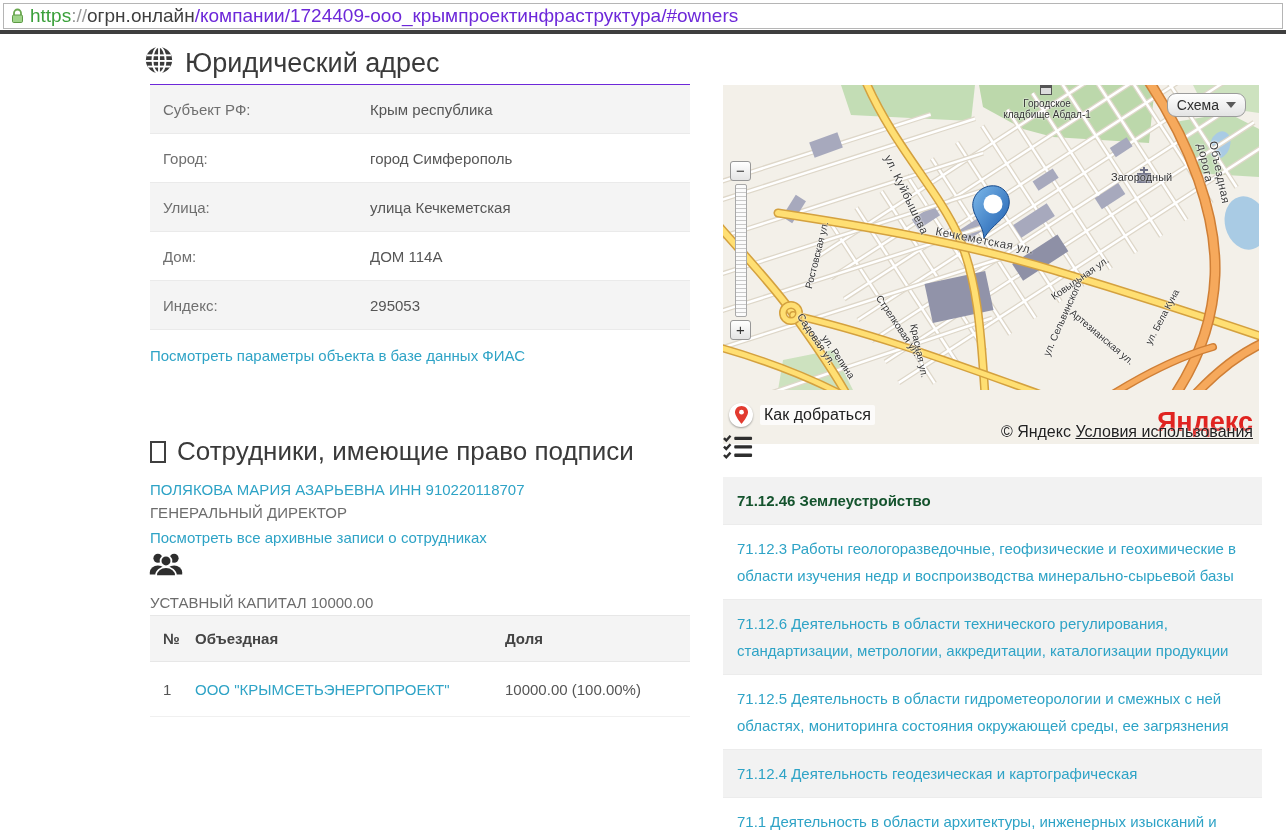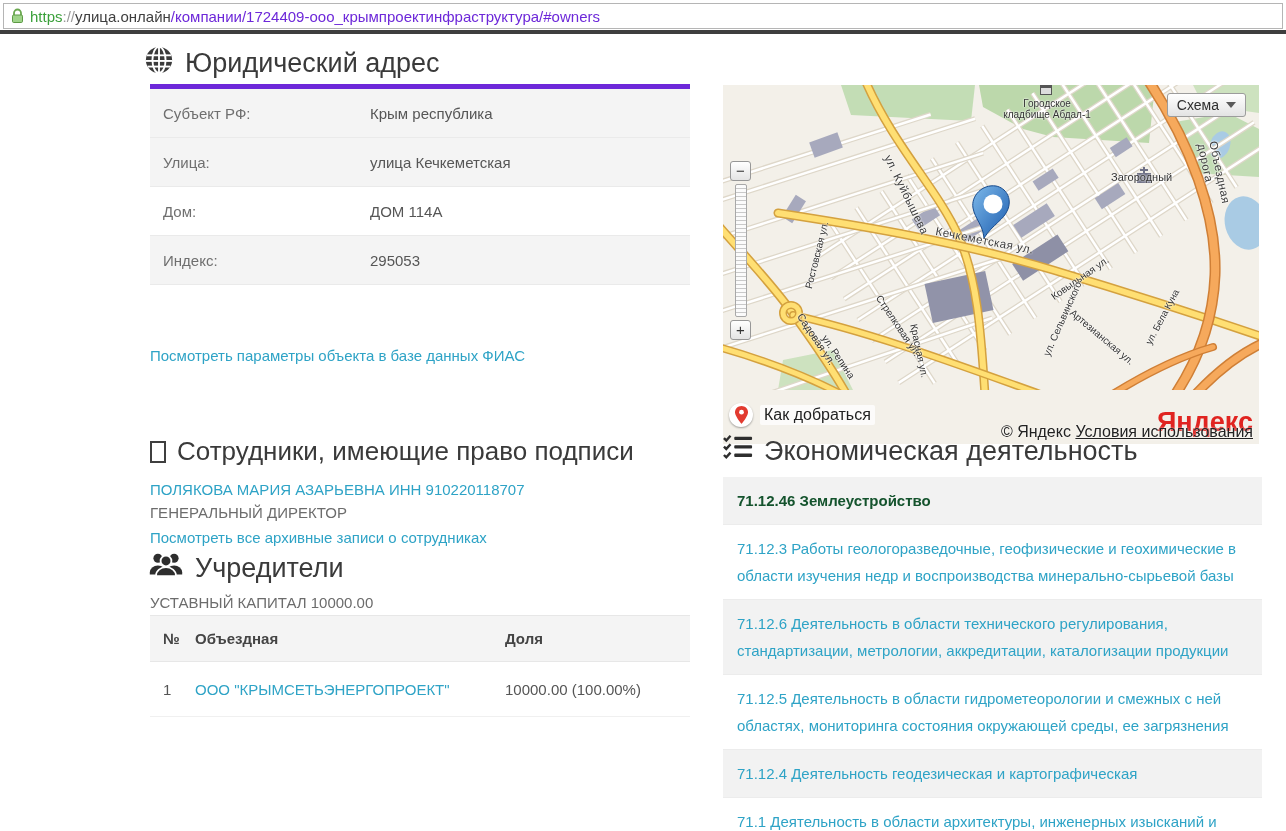--- a/index.html
+++ b/index.html
@@ -7,36 +7,36 @@
   body {
     width:1286px; height:831px; position:relative; overflow:hidden;
     background:#fff; font-family:"Liberation Sans", sans-serif; color:#3a3a3a;
   }
   a { color:#2ea3c6; text-decoration:none; cursor:pointer; }
 
   
   .urlbar {
     position:absolute; left:3px; top:3px; width:1280px; height:26px;
     background:#fff; border:1px solid #b5b5b5;
-    display:flex; align-items:center; padding:0 7px; font-size:15px;
+    display:flex; align-items:center; padding:0 7px; font-size:19px;
   }
   .urlbar .lock { margin-right:6px; display:flex; }
   .url-scheme { color:#3aa03a; }
   .url-sep    { color:#9a9a9a; }
   .url-domain { color:#3f3f3f; }
   .url-path   { color:#6d28d9; }
   .chrome-band { position:absolute; left:0; top:30px; width:1286px; height:4px; background:#3e3e3e; }
 
   
   .sec-h { position:absolute; display:flex; align-items:center; gap:11px;
            font-size:27px; font-weight:400; color:#3a3a3a; white-space:nowrap; }
   .sec-h .box-glyph { width:16px; height:22px; border:2px solid #3f3f3f; display:inline-block; }
 
   
-  .addr-table { position:absolute; left:150px; top:84px; width:540px; border-top:5px solid #6d28d9; }
+  .addr-table { position:absolute; left:150px; top:84px; width:540px; border-top:1px solid #6d28d9; }
   .addr-row { display:flex; align-items:center; height:49px; border-bottom:1px solid #eaeaea; font-size:15px; }
   .addr-row.striped { background:#f4f4f4; }
   .addr-label { width:220px; padding-left:13px; color:#6f6f6f; }
   .addr-value { color:#565656; }
   .fias-link { position:absolute; left:150px; top:347px; font-size:15px; }
 
   
   .emp-person   { position:absolute; left:150px; top:481px; font-size:15px; }
   .emp-position { position:absolute; left:150px; top:504px; font-size:15px; color:#6c6c6c; }
   .emp-archive  { position:absolute; left:150px; top:529px; font-size:15px; }
@@ -67,21 +67,21 @@
   .map-label.road { font-size:11.5px; color:#3c3c3c; letter-spacing:0.5px; }
   .cemetery-glyph { position:absolute; left:317px; top:0px; width:12px; height:10px;
                     border:1px solid #555; border-top:3px solid #555; background:#ddd; }
   .zoom-ctrl { position:absolute; left:7px; top:76px; width:22px; }
   .zoom-btn { width:21px; height:20px; background:linear-gradient(#ffffff,#e4e4e4);
               border:1px solid #979797; border-radius:3px; text-align:center;
               line-height:17px; font-size:15px; color:#333; cursor:pointer; }
   .zoom-track { width:12px; height:133px; margin:3px auto; border:1px solid #a8a8a8; border-radius:2px;
                 background:repeating-linear-gradient(to bottom, #fbfbfb 0 3px, #c9c9c9 3px 4px); }
   .scheme-btn { position:absolute; right:13px; top:8px; height:24px; padding:0 9px;
-                background:linear-gradient(#ffffff,#e3e3e3); border:1px solid #9c9c9c; border-radius:3px;
+                background:linear-gradient(#ffffff,#e3e3e3); border:1px solid #9c9c9c; border-radius:9px;
                 display:flex; align-items:center; gap:7px; font-size:14px; color:#2f2f2f; cursor:pointer; }
   .caret-down { width:0; height:0; border-left:5px solid transparent; border-right:5px solid transparent;
                 border-top:6px solid #5a5a5a; }
   .pin { position:absolute; left:248px; top:100px; }
   .dir-btn { position:absolute; left:6px; bottom:17px; display:flex; align-items:center; gap:7px;
              font-size:16px; color:#222; cursor:pointer; }
   .dir-circle { width:24px; height:24px; border-radius:50%; background:#fff;
                 box-shadow:0 1px 2px rgba(0,0,0,.35); display:flex; align-items:center; justify-content:center; }
   .dir-label { background:rgba(255,255,255,.75); padding:1px 4px; border-radius:2px; }
   .ya-logo { position:absolute; right:6px; bottom:6px; color:#e02420; font-size:27px; font-weight:bold;
@@ -95,21 +95,21 @@
 
 <div class="urlbar">
   <span class="lock">
     <svg width="13" height="16" viewBox="0 0 13 16">
       <path d="M3 7 V5 a3.5 3.5 0 0 1 7 0 V7" fill="none" stroke="#6aa84f" stroke-width="1.8"></path>
       <rect x="1.5" y="7" width="10" height="7.5" rx="1.2" fill="#9fd48a" stroke="#5d9a44"></rect>
     </svg>
   </span>
   <span class="url-scheme">https</span>
     <span class="url-sep">://</span>
-    <span class="url-domain">улица.онлайн</span>
+    <span class="url-domain">огрн.онлайн</span>
     <span class="url-path">/компании/1724409-ооо_крымпроектинфраструктура/#owners</span>
 </div>
 <div class="chrome-band"></div>
 
 <div class="sec-h" style="left:144px; top:45px;">
   <span>
     <svg width="30" height="30" viewBox="0 0 32 32">
       <circle cx="16" cy="16" r="14" fill="#3a3a3a"></circle>
       <g stroke="#fff" stroke-width="2" fill="none">
         <line x1="3" y1="11" x2="29" y2="11"></line>
@@ -121,20 +121,24 @@
     </svg>
   </span>
   <span>Юридический адрес</span>
 </div>
 
 <div class="addr-table">
   <div class="addr-row striped">
     <span class="addr-label">Субъект РФ:</span>
     <a class="addr-value">Крым республика</a>
   </div>
+  <div class="addr-row">
+    <span class="addr-label">Город:</span>
+    <a class="addr-value">город Симферополь</a>
+  </div>
   <div class="addr-row striped">
     <span class="addr-label">Улица:</span>
     <a class="addr-value">улица Кечкеметская</a>
   </div>
   <div class="addr-row">
     <span class="addr-label">Дом:</span>
     <span class="addr-value">ДОМ 114А</span>
   </div>
   <div class="addr-row striped">
     <span class="addr-label">Индекс:</span>
@@ -157,21 +161,20 @@
       <g fill="#2e2e2e">
         <circle cx="11" cy="8" r="5"></circle>
         <path d="M2 24 a9 8 0 0 1 18 0 v2 H2 Z"></path>
         <circle cx="29" cy="8" r="5"></circle>
         <path d="M20 24 a9 8 0 0 1 18 0 v2 H20 Z"></path>
         <circle cx="20" cy="11" r="6" stroke="#fff" stroke-width="2"></circle>
         <path d="M9 27 a11 9 0 0 1 22 0 v1 H9 Z" stroke="#fff" stroke-width="2"></path>
       </g>
     </svg>
   </span>
-  <span>Учредители</span>
 </div>
 <div class="capital">УСТАВНЫЙ КАПИТАЛ 10000.00</div>
 
 <table class="founders">
   <thead>
     <tr>
       <th class="c-num">№</th>
       <th class="c-name">Объездная</th>
       <th class="c-share">Доля</th>
     </tr>
@@ -319,21 +322,20 @@
         <path d="M1 13 l2.5 2.5 L8 10.5"></path>
         <path d="M1 22 l2.5 2.5 L8 19.5"></path>
       </g>
       <g fill="#2e2e2e">
         <rect x="12" y="2.5" width="19" height="3.5" rx="1"></rect>
         <rect x="12" y="11.5" width="19" height="3.5" rx="1"></rect>
         <rect x="12" y="20.5" width="19" height="3.5" rx="1"></rect>
       </g>
     </svg>
   </span>
-  <span>Экономическая деятельность</span>
 </div>
 
 <div class="act-list">
   <div class="act-item lead"><a>71.12.46 Землеустройство</a></div>
   <div class="act-item"><a>71.12.3 Работы геологоразведочные, геофизические и геохимические в области изучения недр и воспроизводства минерально-сырьевой базы</a></div>
   <div class="act-item"><a>71.12.6 Деятельность в области технического регулирования, стандартизации, метрологии, аккредитации, каталогизации продукции</a></div>
   <div class="act-item"><a>71.12.5 Деятельность в области гидрометеорологии и смежных с ней областях, мониторинга состояния окружающей среды, ее загрязнения</a></div>
   <div class="act-item"><a>71.12.4 Деятельность геодезическая и картографическая</a></div>
   <div class="act-item"><a>71.1 Деятельность в области архитектуры, инженерных изысканий и</a></div>
 </div>

